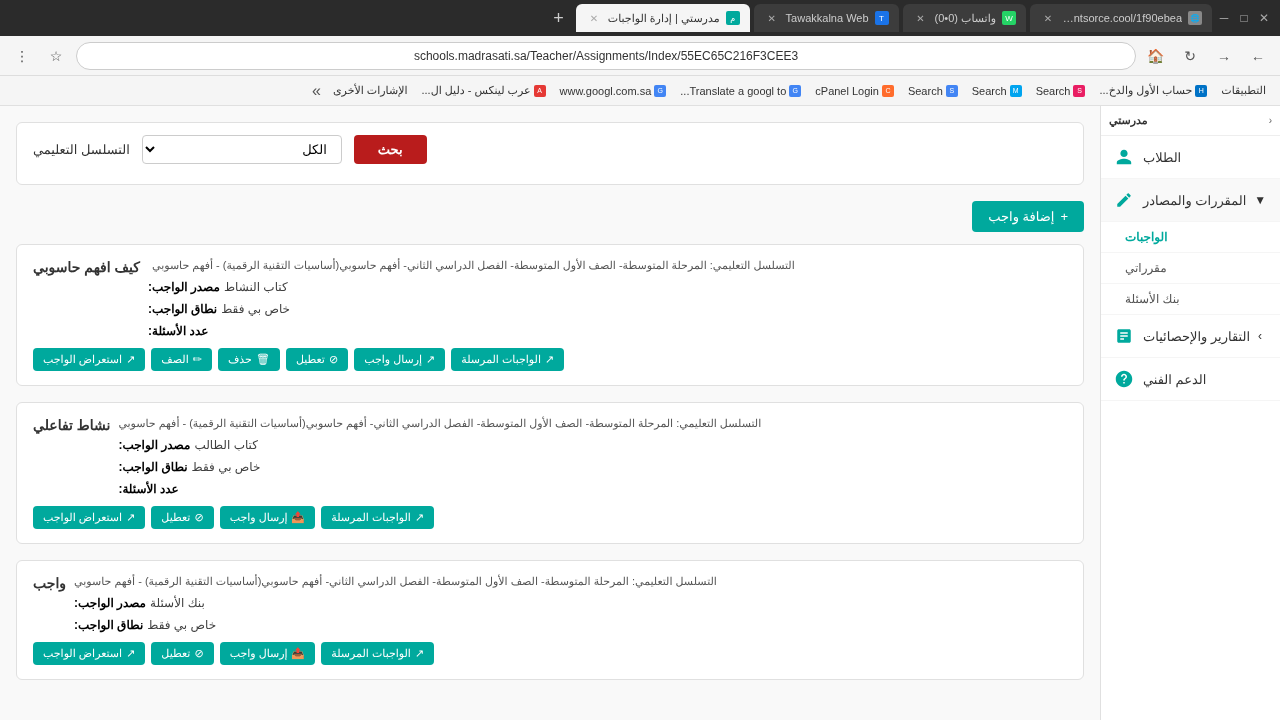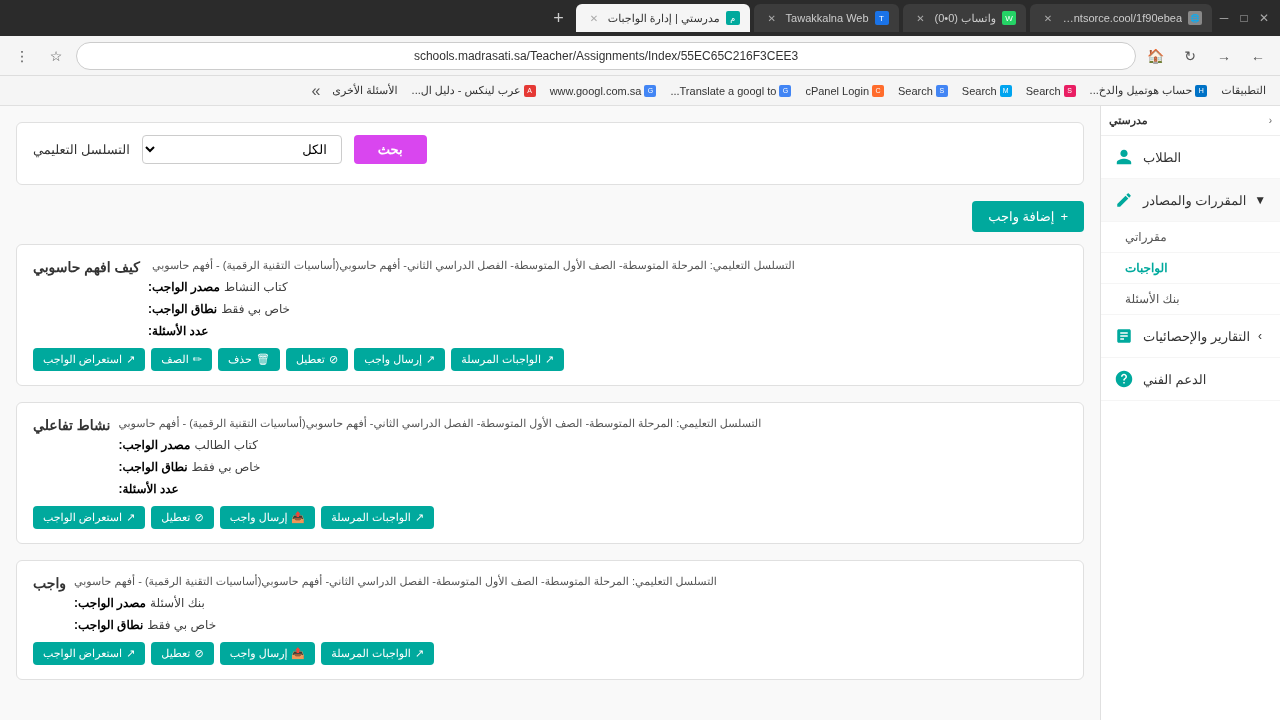--- a/index.html
+++ b/index.html
@@ -167,21 +167,21 @@
       border: 1px solid #ccc;
       border-radius: 4px;
       padding: 5px 10px;
       font-size: 13px;
       min-width: 200px;
       direction: rtl;
       cursor: pointer;
       background: white;
     }
     .search-btn {
-      background: #d946ef;
+      background: #b91c1c;
       color: white;
       border: none;
       border-radius: 4px;
       padding: 7px 24px;
       font-size: 13px;
       cursor: pointer;
       font-weight: bold;
     }
 
     
@@ -314,21 +314,21 @@
     <button class="nav-btn">☆</button>
     <button class="nav-btn">⋮</button>
   </div>
 
   <div class="bookmarks-bar">
     <div class="bookmark-item">
       <span>التطبيقات</span>
     </div>
     <div class="bookmark-item">
       <div class="bookmark-icon" style="background:#0072c6;">H</div>
-      <span>حساب هوتميل والدخ...</span>
+      <span>حساب الأول والدخ...</span>
     </div>
     <div class="bookmark-item">
       <div class="bookmark-icon" style="background:#e91e63;">S</div>
       <span>Search</span>
     </div>
     <div class="bookmark-item">
       <div class="bookmark-icon" style="background:#00a4ef;">M</div>
       <span>Search</span>
     </div>
     <div class="bookmark-item">
@@ -345,21 +345,21 @@
     </div>
     <div class="bookmark-item">
       <div class="bookmark-icon" style="background:#4285f4;">G</div>
       <span>www.googl.com.sa</span>
     </div>
     <div class="bookmark-item">
       <div class="bookmark-icon" style="background:#e53935;">A</div>
       <span>عرب لينكس - دليل ال...</span>
     </div>
     <div class="bookmark-item">
-      <span>الأسئلة الأخرى</span>
+      <span>الإشارات الأخرى</span>
     </div>
     <span style="font-size:16px;cursor:pointer;padding:0 4px;color:#555;">»</span>
   </div>
 </div>
 
 <div class="main-layout">
 
   <div class="sidebar">
 
     <div class="sidebar-header">
@@ -379,25 +379,25 @@
     <div class="sidebar-item has-submenu">
       <span style="font-size:12px;">▼</span>
       <span>المقررات والمصادر</span>
       <div class="sidebar-icon">
         <svg width="18" height="18" viewBox="0 0 24 24" fill="#00a99d">
             <path d="M3 17.25V21h3.75L17.81 9.94l-3.75-3.75L3 17.25zM20.71 7.04c.39-.39.39-1.02 0-1.41l-2.34-2.34c-.39-.39-1.02-.39-1.41 0l-1.83 1.83 3.75 3.75 1.83-1.83z"></path>
           </svg>
       </div>
     </div>
 
+    <div class="sidebar-sub-item active">
+      <span>الواجبات</span>
+    </div>
     <div class="sidebar-sub-item">
       <span>مقرراتي</span>
-    </div>
-    <div class="sidebar-sub-item active">
-      <span>الواجبات</span>
     </div>
     <div class="sidebar-sub-item">
       <span>بنك الأسئلة</span>
     </div>
 
     <div class="sidebar-item">
       <span style="font-size:12px;">›</span>
       <span>التقارير والإحصائيات</span>
       <div class="sidebar-icon">
         <svg width="18" height="18" viewBox="0 0 24 24" fill="#00a99d">

